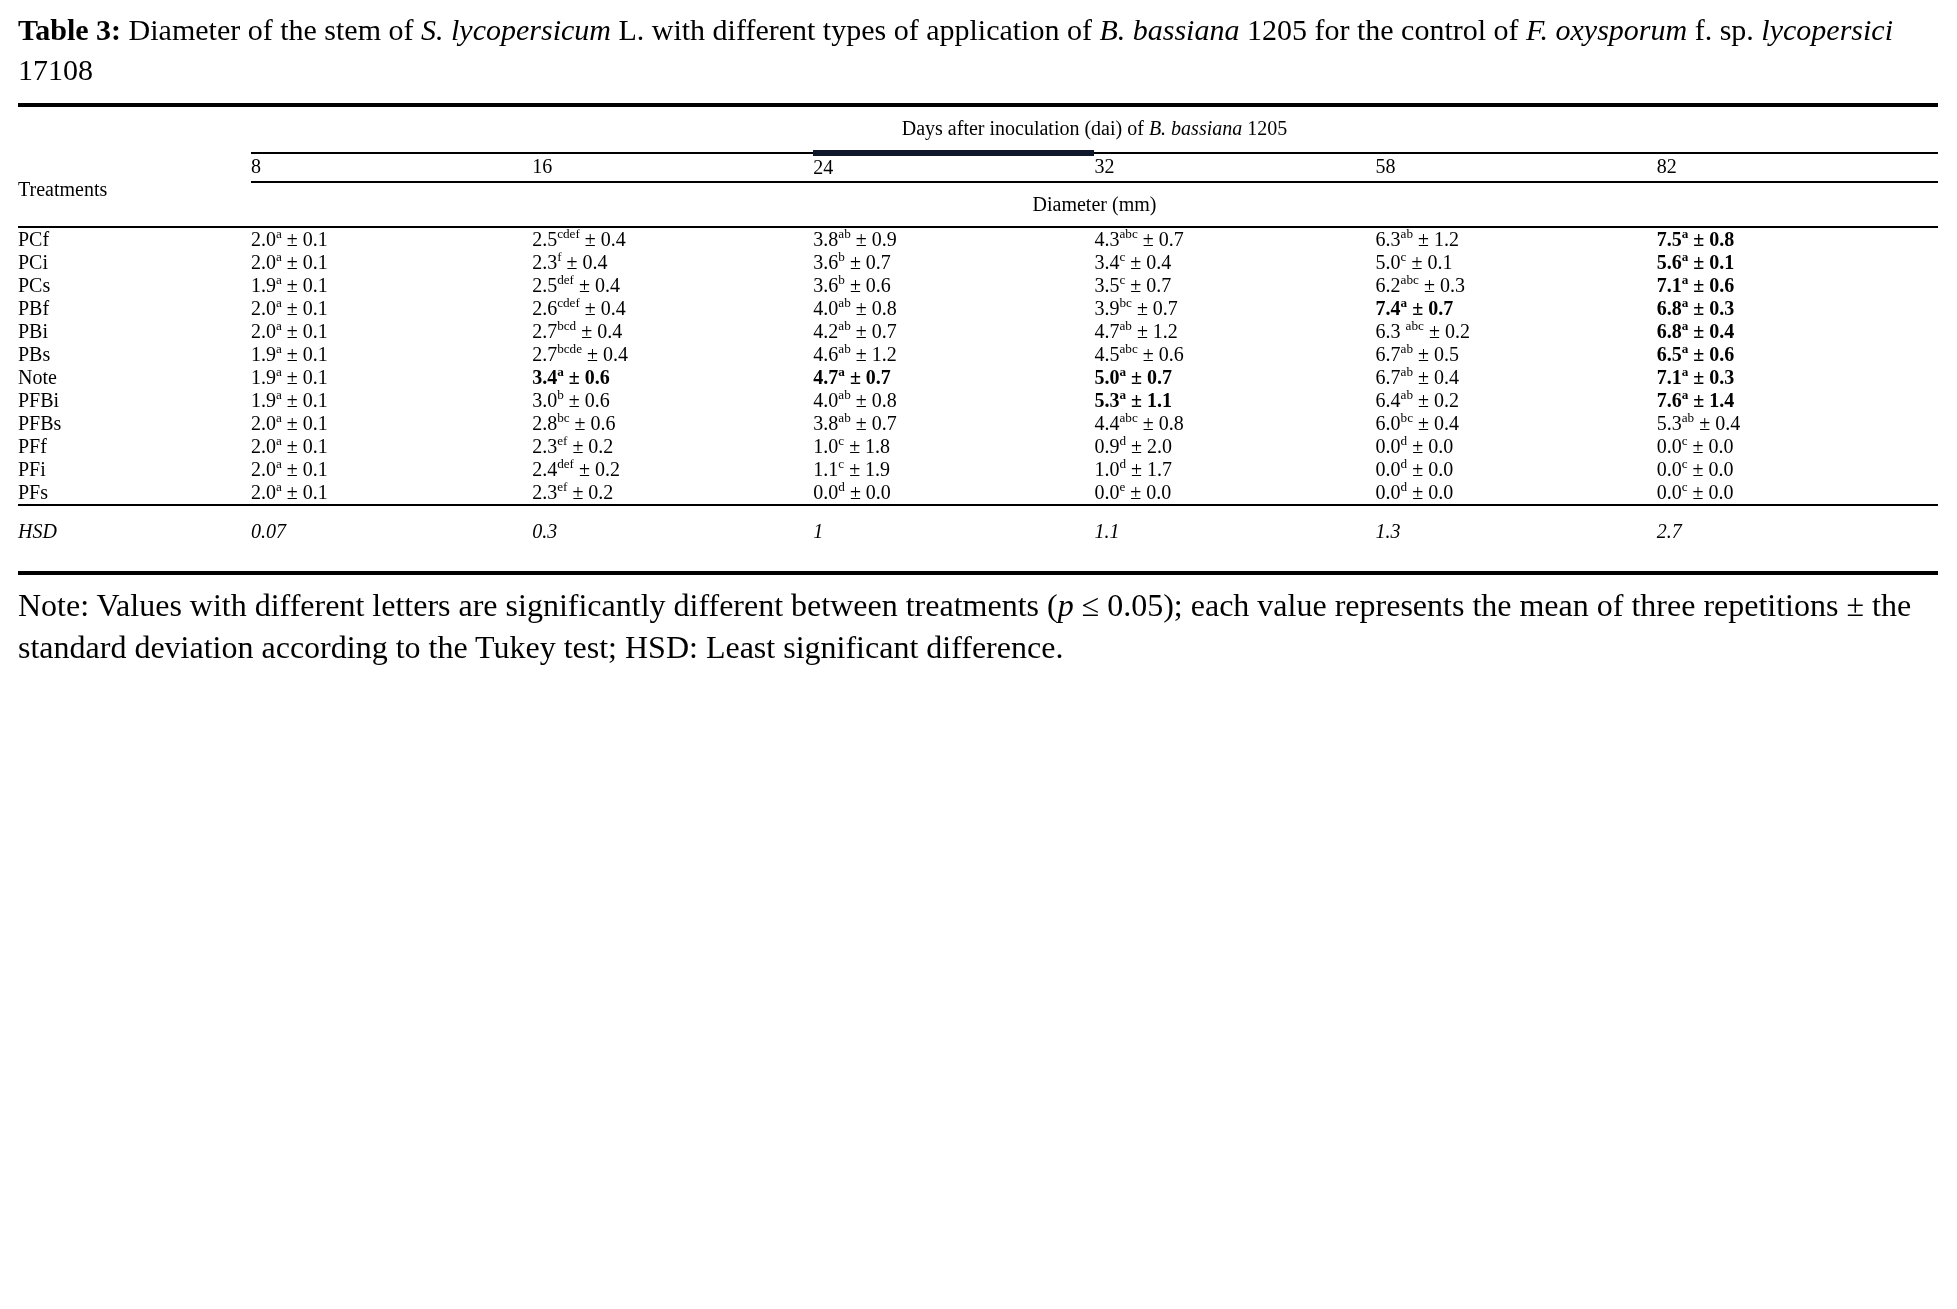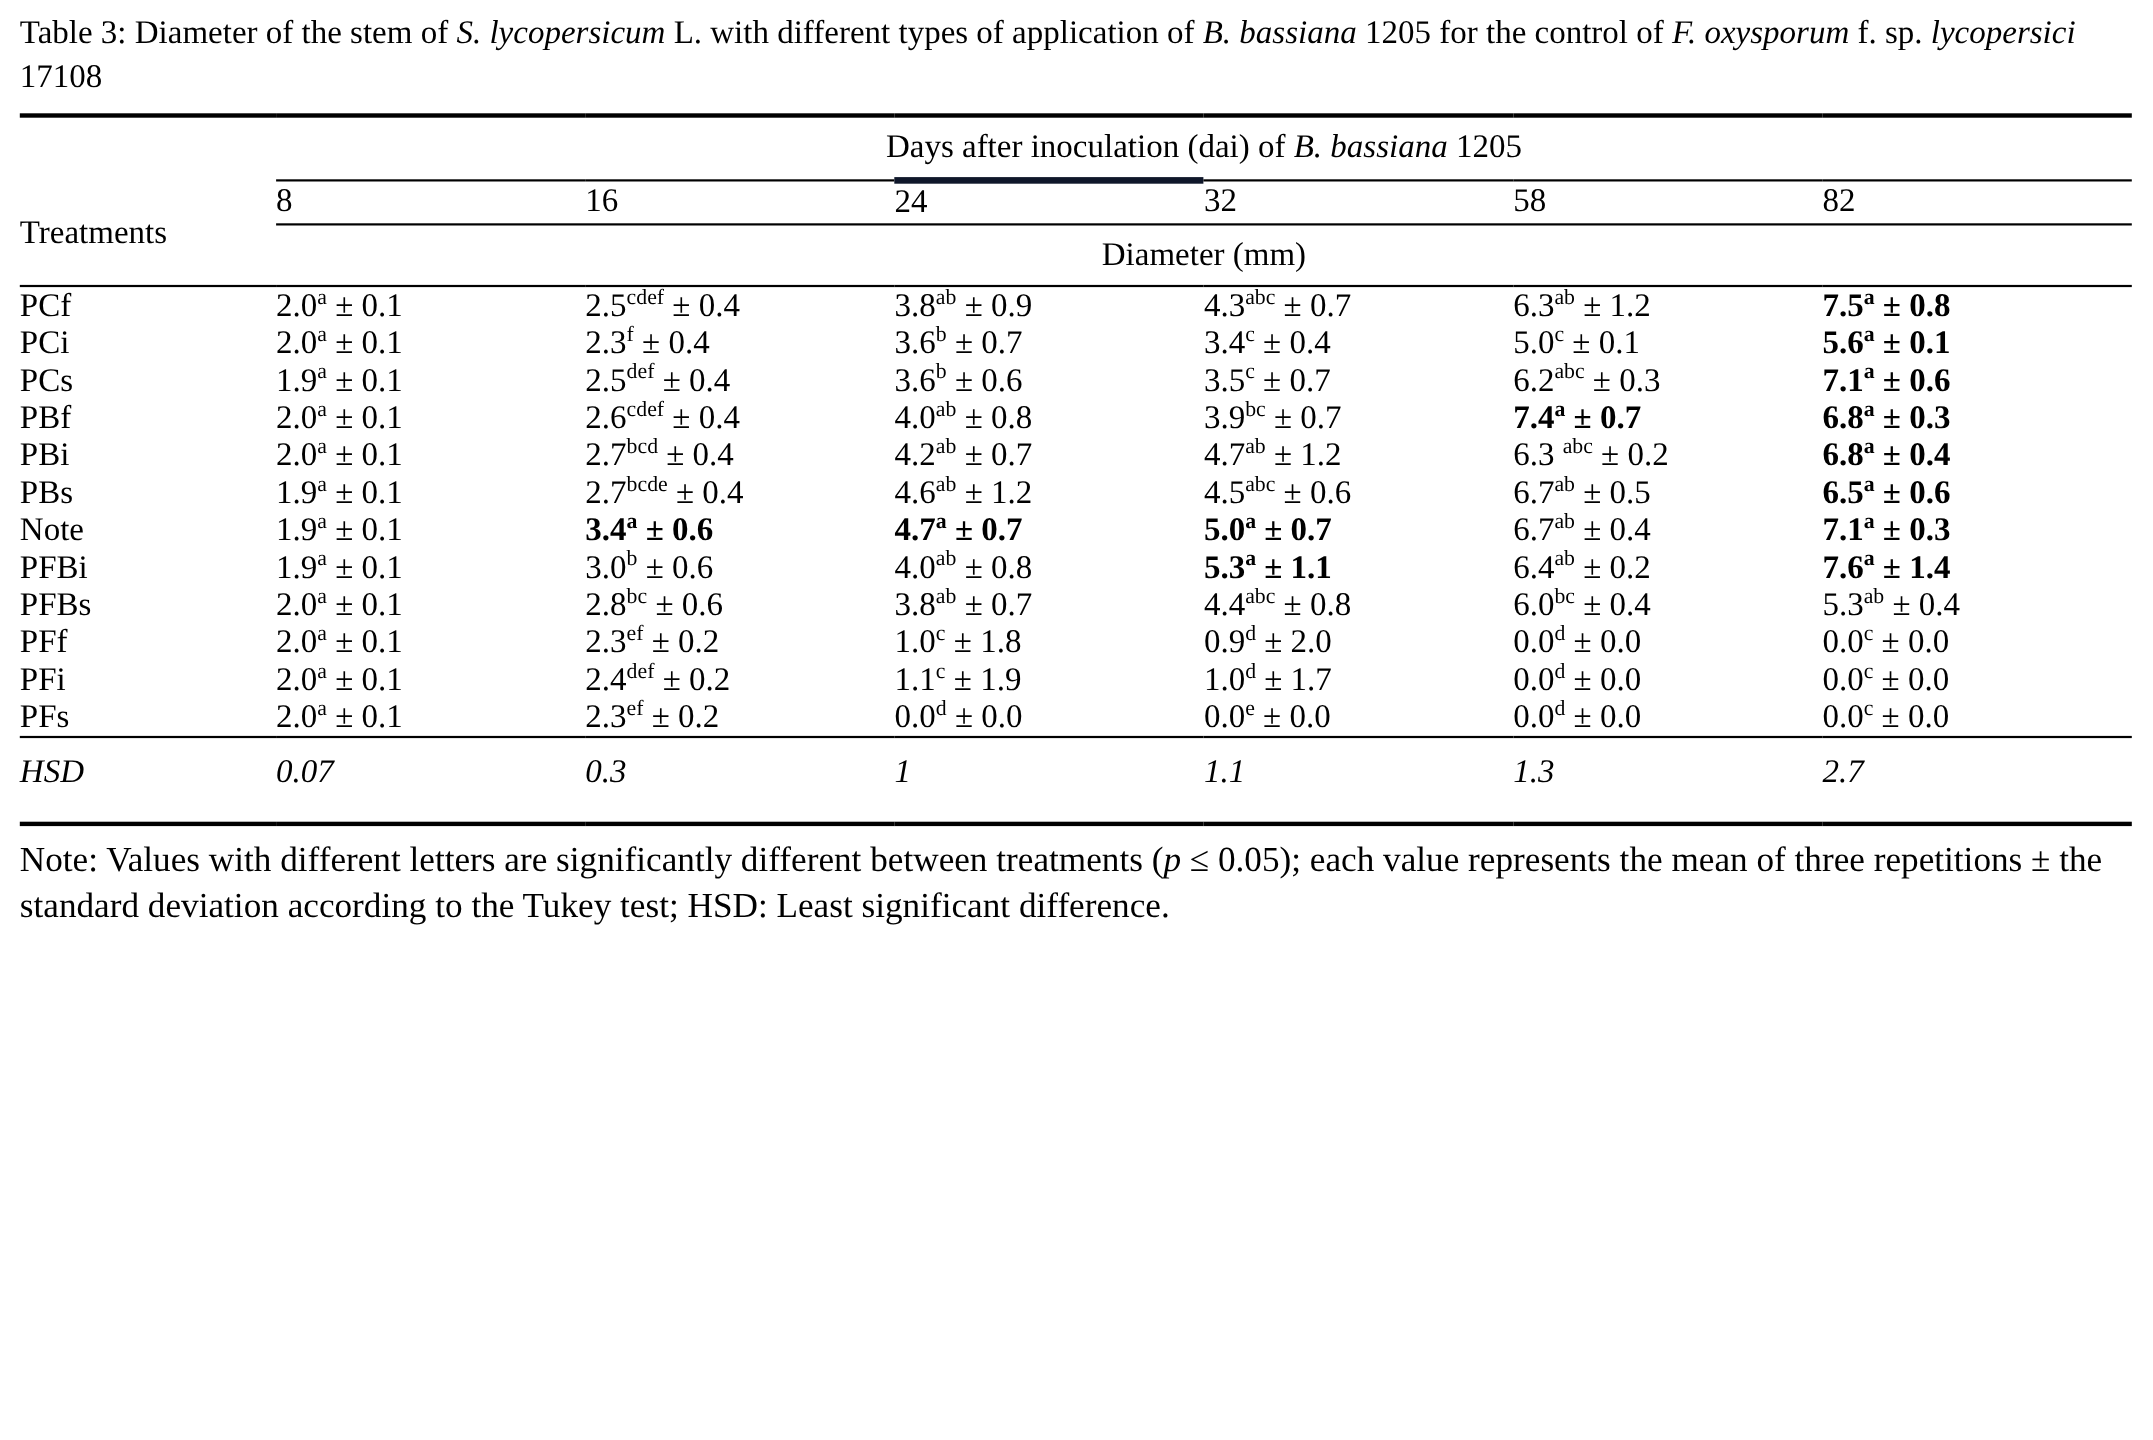--- a/index.html
+++ b/index.html
@@ -16,27 +16,27 @@
     width: 1957px;
     box-sizing: border-box;
     padding: 10px 18px 0 18px;
   }
   .caption {
     font-size: 30px;
     line-height: 1.32;
     margin: 0 0 14px 0;
     text-align: left;
   }
-  .caption .lbl { font-weight: normal; }
+  .caption .lbl { font-weight: bold; }
   .it { font-style: italic; }
 
   table.tbl {
     border-collapse: collapse;
     width: 1920px;
-    font-size: 30px;
+    font-size: 20px;
   }
   table.tbl td, table.tbl th {
     padding: 0;
     vertical-align: middle;
     font-weight: normal;
     text-align: left;
   }
 
   .rule-top td { border-top: 4px solid #000; }
   .rule-thin td { border-top: 2px solid #000; }

